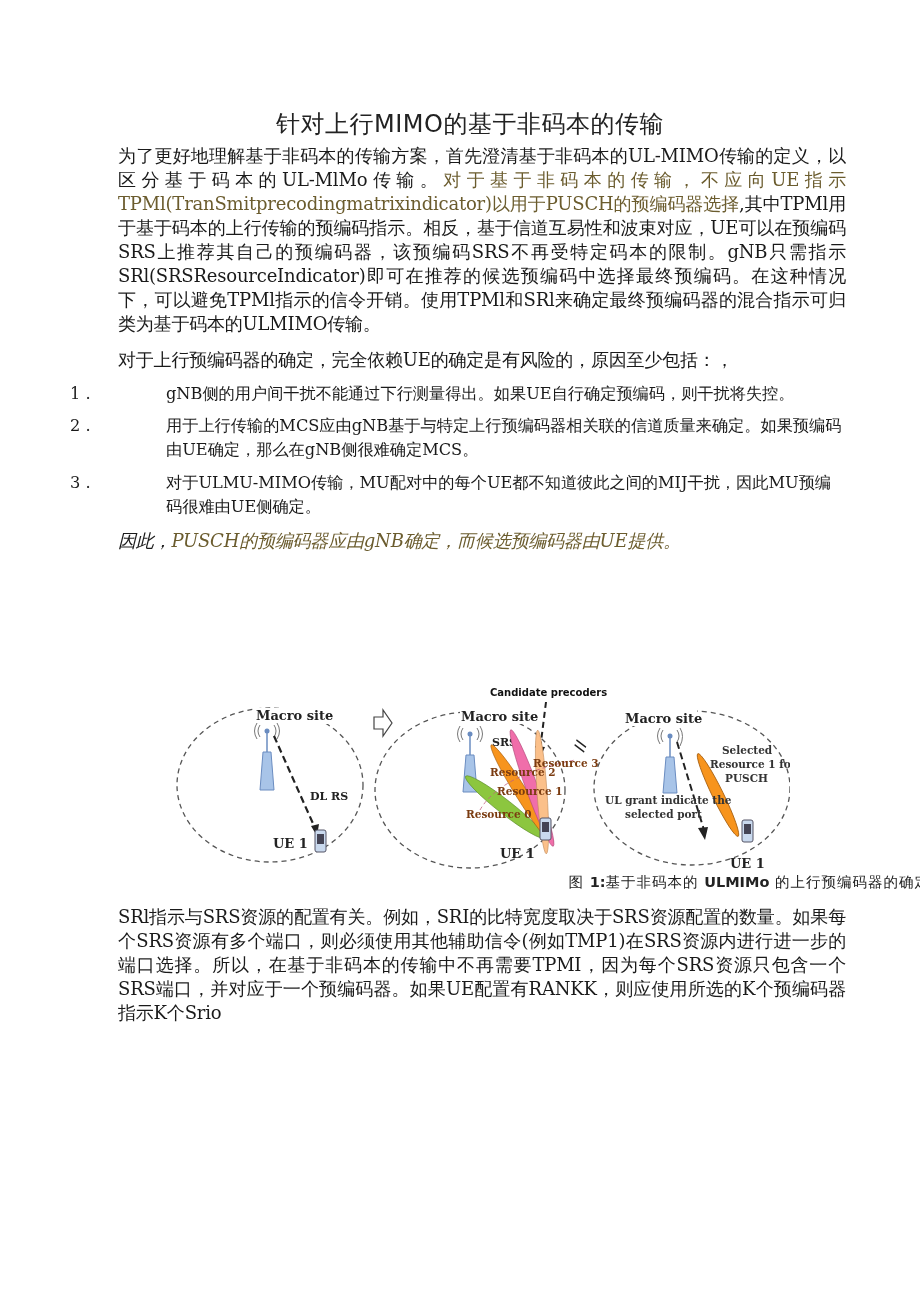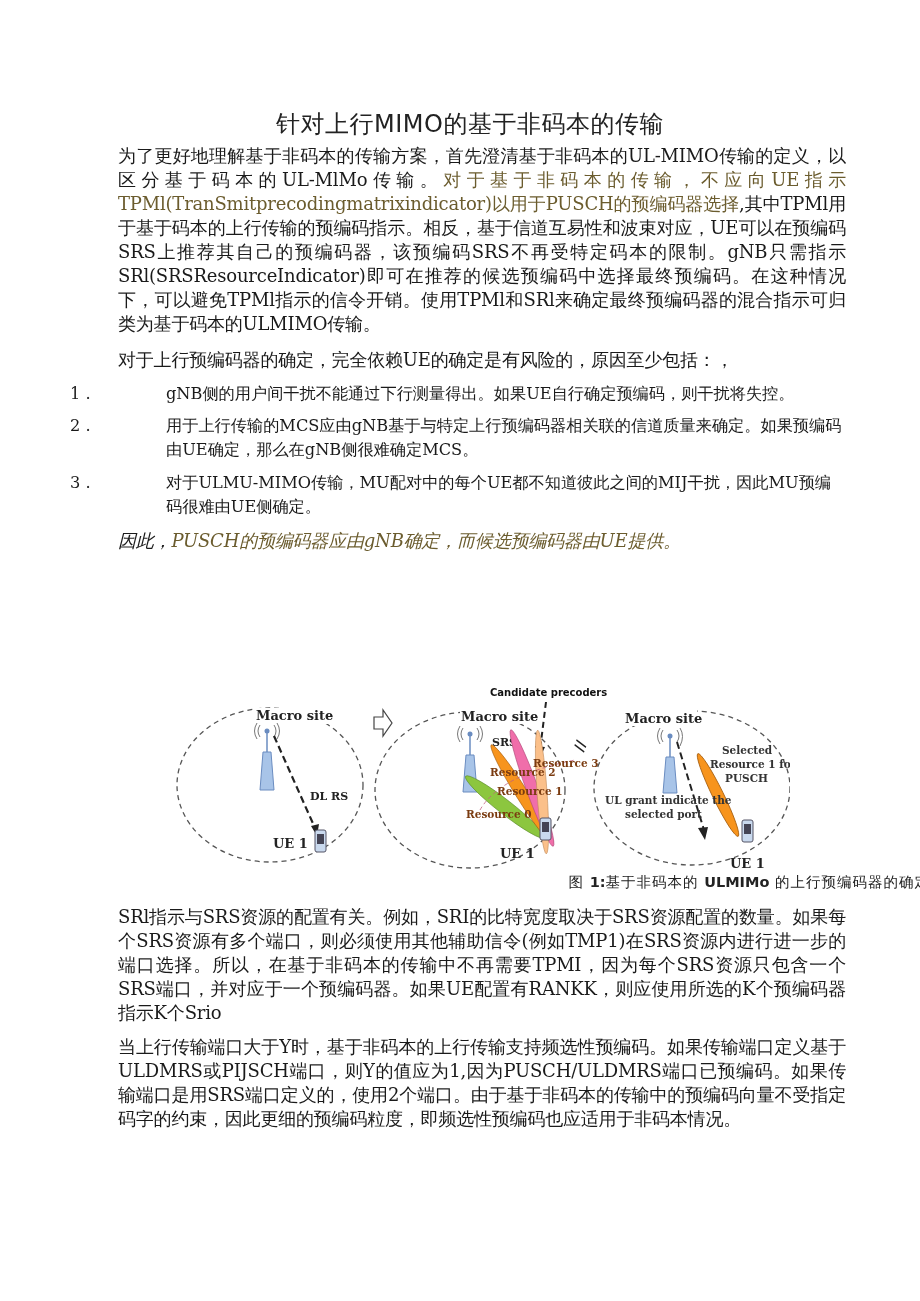--- a/index.html
+++ b/index.html
@@ -152,15 +152,14 @@
       </g>
     </svg>
   </div>
 
   <div class="caption">
     <span>图 </span><b>1:</b><span>基于非码本的 </span><b>ULMIMo</b><span> 的上行预编码器的确定</span>
   </div>
 
   <div class="para" style="top:905px;">SRl指示与SRS资源的配置有关。例如，SRI的比特宽度取决于SRS资源配置的数量。如果每个SRS资源有多个端口，则必须使用其他辅助信令(例如TMP1)在SRS资源内进行进一步的端口选择。所以，在基于非码本的传输中不再需要TPMI，因为每个SRS资源只包含一个SRS端口，并对应于一个预编码器。如果UE配置有RANKK，则应使用所选的K个预编码器指示K个Srio</div>
 
-  <div class="para" style="top:1035px;">当上行传输端口大于Y时，基于非码本的上行传输支持频选性预编码。如果传输端口定义基于ULDMRS或PIJSCH端口，则Y的值应为1,因为PUSCH/ULDMRS端口已预编码。如果传输端口是用SRS端口定义的，使用2个端口。由于基于非码本的传输中的预编码向量不受指定码字的约束，因此更细的预编码粒度，即频选性预编码也应适用于非码本情况。</div>
 
 </div>
 
 </body></html>

